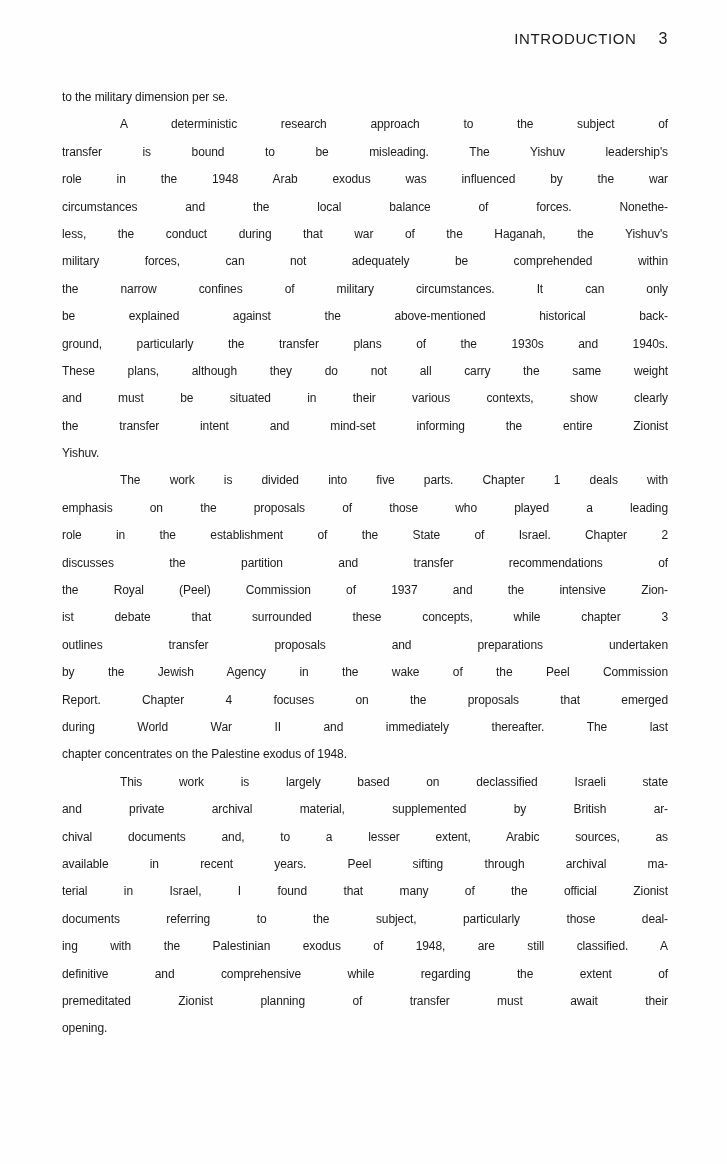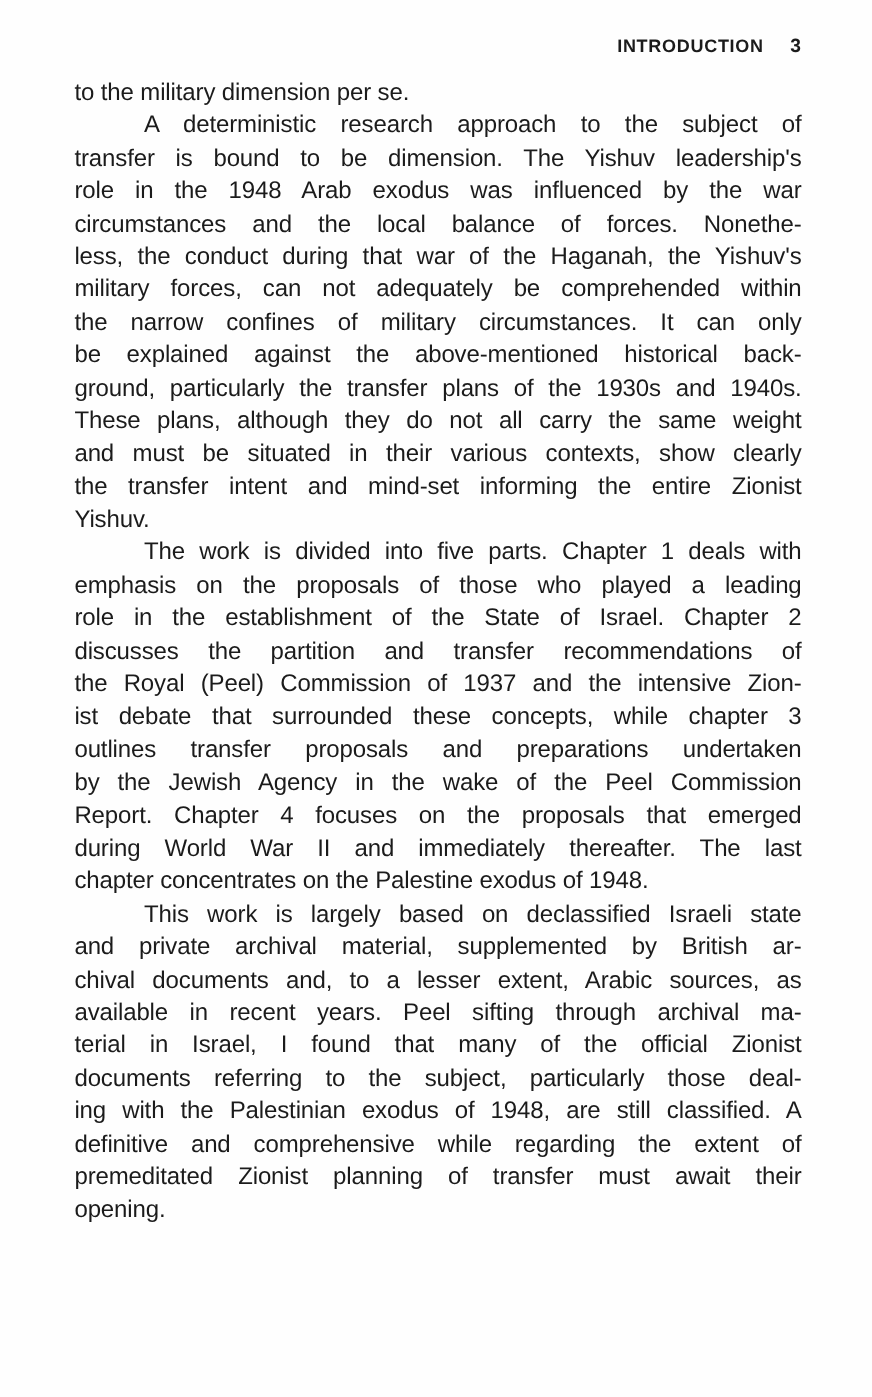--- a/index.html
+++ b/index.html
@@ -22,35 +22,35 @@
   }
   .page-header {
     position: absolute;
     top: 30px;
     right: 59px;
     display: flex;
     align-items: baseline;
     font-size: 15px;
     letter-spacing: 0.6px;
     color: #1b1b1b;
-    font-weight: 700;
+    font-weight: 400;
   }
   .running-title {
     text-transform: uppercase;
   }
   .page-number {
     margin-left: 22px;
     font-size: 16px;
   }
   .page-body {
     position: absolute;
     left: 62px;
-    top: 64px;
+    top: 84px;
     width: 606px;
-    font-size: 20px;
+    font-size: 12px;
     line-height: 27.4px;
     letter-spacing: -0.1px;
   }
   .text-line {
     text-align: justify;
     text-align-last: justify;
     text-justify: inter-word;
     white-space: normal;
     height: 27.4px;
     overflow: visible;
@@ -70,21 +70,21 @@
 
   <div class="page-header">
     <span class="running-title">INTRODUCTION</span>
     <span class="page-number">3</span>
   </div>
 
   <div class="page-body" id="page-body">
 
   <div class="text-line para-end">to the military dimension per se.</div>
       <div class="text-line first-indent">A deterministic research approach to the subject of</div>
-      <div class="text-line">transfer is bound to be dimension. The Yishuv leadership's</div>
+      <div class="text-line">transfer is bound to be misleading. The Yishuv leadership's</div>
       <div class="text-line">role in the 1948 Arab exodus was influenced by the war</div>
       <div class="text-line">circumstances and the local balance of forces. Nonethe-</div>
       <div class="text-line">less, the conduct during that war of the Haganah, the Yishuv's</div>
       <div class="text-line">military forces, can not adequately be comprehended within</div>
       <div class="text-line">the narrow confines of military circumstances. It can only</div>
       <div class="text-line">be explained against the above-mentioned historical back-</div>
       <div class="text-line">ground, particularly the transfer plans of the 1930s and 1940s.</div>
       <div class="text-line">These plans, although they do not all carry the same weight</div>
       <div class="text-line">and must be situated in their various contexts, show clearly</div>
       <div class="text-line">the transfer intent and mind-set informing the entire Zionist</div>

